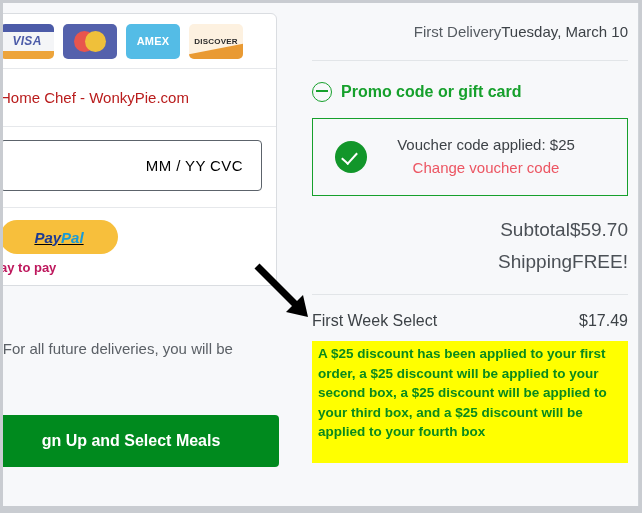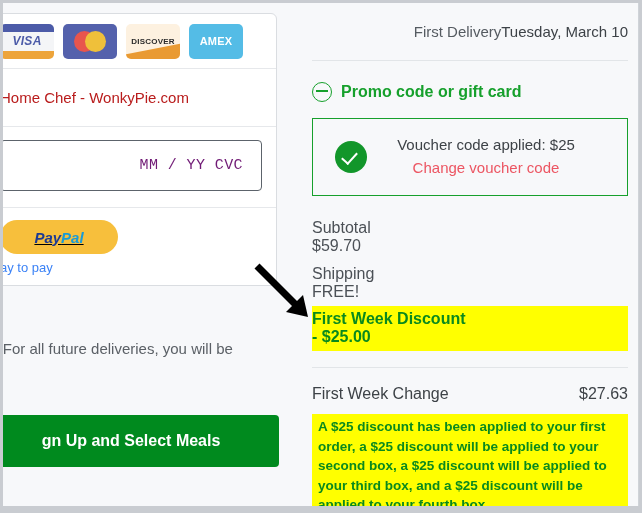--- a/index.html
+++ b/index.html
@@ -116,24 +116,23 @@
     height: 51px;
     border: 1px solid #5c636b;
     border-radius: 4px;
     display: flex;
     align-items: center;
     justify-content: flex-end;
     padding-right: 18px;
     box-sizing: border-box;
   }
   .card-input .ph {
-    color: #701a75;
+    color: #000000;
     font-size: 15px;
     letter-spacing: .4px;
-    font-family: Liberation Mono, monospace;
   }
   .paypal-zone { padding: 12px 14px 10px 14px; }
   .paypal-btn {
     width: 118px;
     height: 34px;
     border-radius: 17px;
     background: #f7bf3c;
     display: flex;
     align-items: center;
     justify-content: center;
@@ -143,21 +142,22 @@
   .paypal-btn .pp {
     font-style: italic;
     font-weight: bold;
     font-size: 15px;
   }
   .paypal-btn .pp .a { color: #1d3a93; }
   .paypal-btn .pp .b { color: #189bd7; }
   .paypal-sub {
     margin-top: 6px;
     font-size: 13px;
-    color: #3b82f6;
+    color: #be185d;
+    font-weight: bold;
   }
 
   .left-note {
     position: absolute;
     left: -20px;
     top: 336px;
     width: 310px;
     font-size: 15px;
     color: #5b6066;
     line-height: 20px;
@@ -261,24 +261,23 @@
     line-height: 22px;
   }
   .voucher-change {
     font-size: 15px;
     color: #ec5562;
     line-height: 24px;
     cursor: pointer;
   }
   .totals { margin-top: 18px; }
   .totals .sum-row {
-    font-size: 16px;
+    font-size: 19px;
     color: #4b5056;
     padding: 5px 0;
-    flex-direction: column;
   }
   .row-highlight {
     background: #ffff00;
     color: #0a8a1d !important;
     font-weight: bold;
     padding: 4px 0 5px 0 !important;
   }
   .row-highlight .lbl, .row-highlight .val { color: #0a8a1d; }
   .hr2 {
     height: 1px;
@@ -326,26 +325,26 @@
         <div class="card-logos">
           <div class="cclogo cc-visa">
             <div class="bar-top"></div>
             <div class="bar-bot"></div>
             <span class="txt">VISA</span>
           </div>
           <div class="cclogo cc-mc">
             <div class="circ c-red"></div>
             <div class="circ c-yel"></div>
           </div>
+          <div class="cclogo cc-amex">
+            <span class="txt">AMEX</span>
+          </div>
           <div class="cclogo cc-disc">
             <span class="txt">DISCOVER</span>
             <div class="swoosh"></div>
-          </div>
-          <div class="cclogo cc-amex">
-            <span class="txt">AMEX</span>
           </div>
         </div>
 
         <div class="field-row">
           <span class="ph">Home Chef - WonkyPie.com</span>
         </div>
 
         <div class="card-input-wrap">
           <div class="card-input">
             <span class="ph">MM / YY  CVC</span>
@@ -389,31 +388,27 @@
 
       <div class="totals">
         <div class="sum-row">
           <span class="lbl">Subtotal</span>
           <span class="val">$59.70</span>
         </div>
         <div class="sum-row">
           <span class="lbl">Shipping</span>
           <span class="val">FREE!</span>
         </div>
-        <div class="sum-row row-highlight">
-          <span class="lbl">First Week Discount</span>
-          <span class="val">- $25.00</span>
-        </div>
       </div>
 
       <div class="hr2"></div>
 
       <div class="grand">
-        <span>First Week Change</span>
-        <span>$27.63</span>
+        <span>First Week Select</span>
+        <span>$17.49</span>
       </div>
 
       <div class="discount-note">A $25 discount has been applied to your first order, a $25 discount will be applied to your second box, a $25 discount will be applied to your third box, and a $25 discount will be applied to your fourth box</div>
     </div>
 
     <svg class="arrow-annot" viewBox="0 0 60 60">
       <line x1="4" y1="4" x2="45" y2="45" stroke="#000000" stroke-width="7"></line>
       <polygon points="55,55 33,50 50,33" fill="#000000"></polygon>
     </svg>
 

